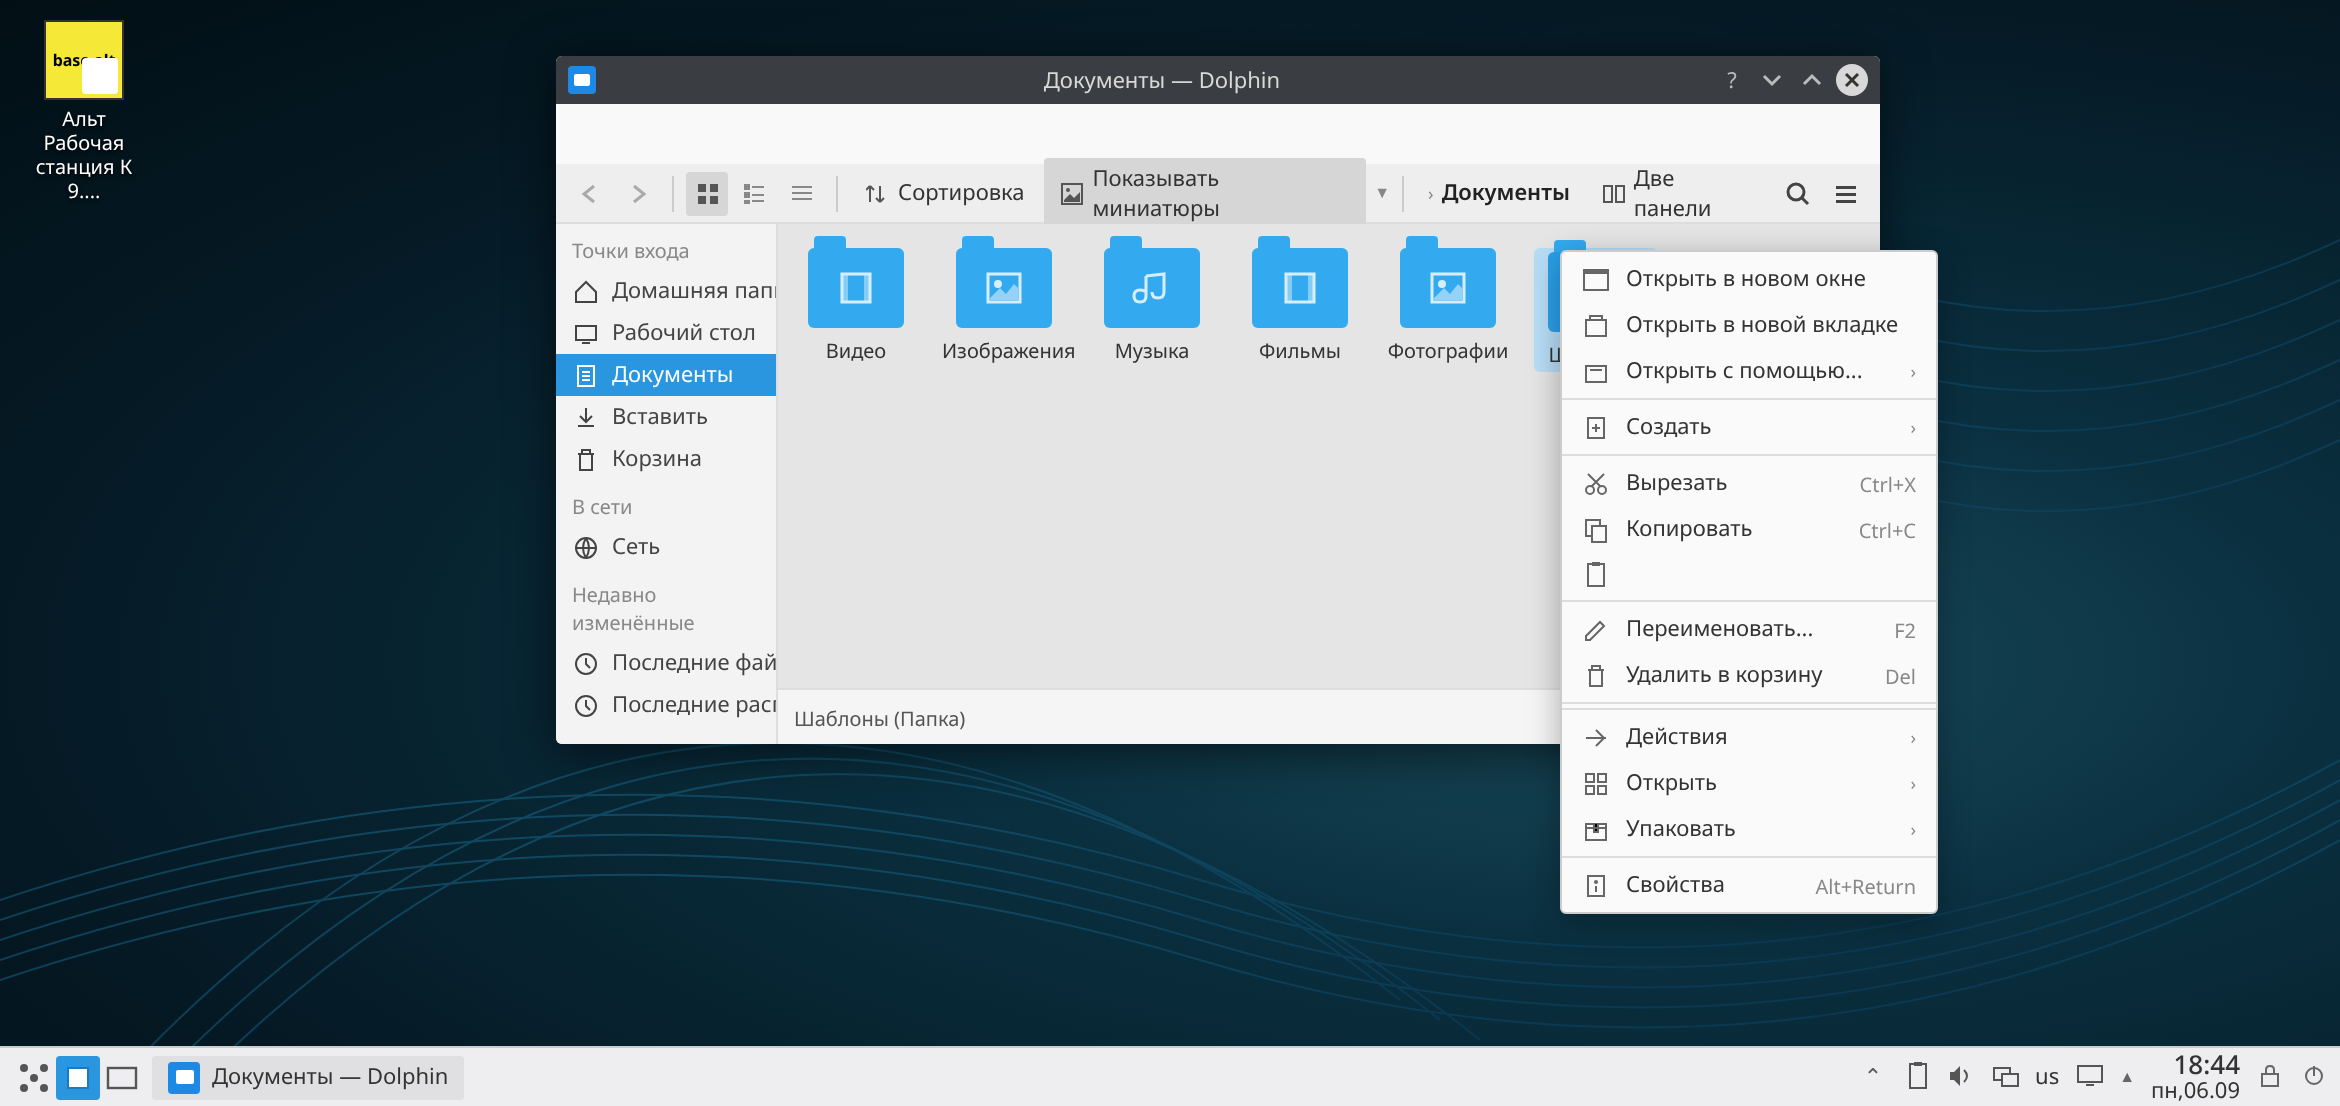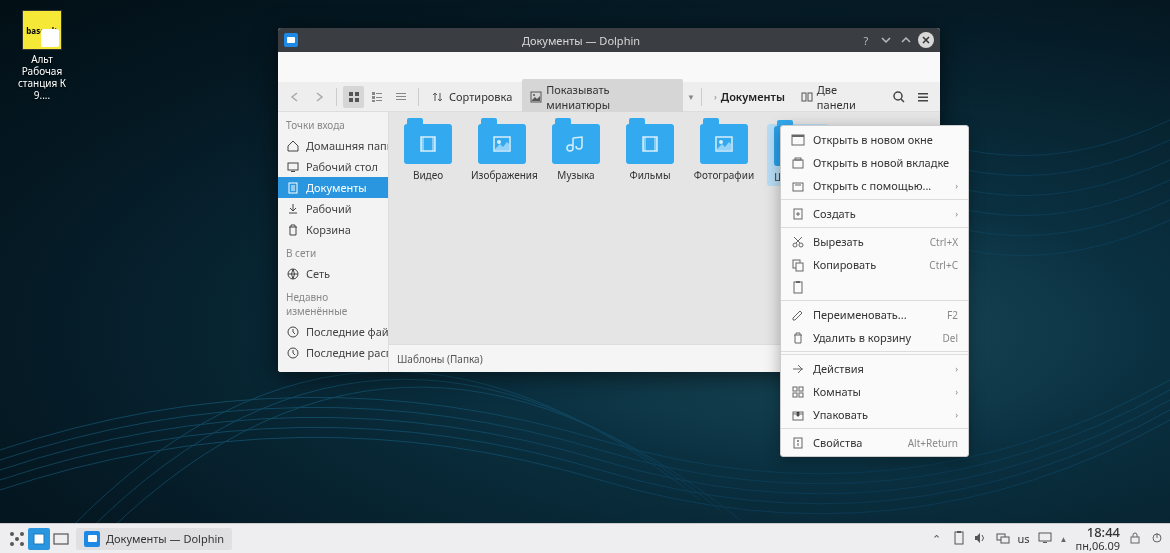--- a/index.html
+++ b/index.html
@@ -244,21 +244,21 @@
             </svg>
           </span>
           <span>Документы</span>
         </div>
         <div class="sitem">
           <span class="si">
             <svg width="14" height="14">
               <path d="M7 2 L7 9 M4 6 L7 9 L10 6 M3 11 L11 11" stroke="currentColor" fill="none"></path>
             </svg>
           </span>
-          <span>Рабочий</span>
+          <span>Вставить</span>
         </div>
         <div class="sitem">
           <span class="si">
             <svg width="14" height="14">
               <path d="M3 4 L11 4 M5 4 L5 2 L9 2 L9 4 M4 4 L4 12 L10 12 L10 4" stroke="currentColor" fill="none"></path>
             </svg>
           </span>
           <span>Корзина</span>
         </div>
         <div class="shead">В сети</div>
@@ -481,21 +481,21 @@
     </div>
     <div class="mi">
       <span class="mic">
         <svg width="14" height="14">
           <rect x="2" y="2" width="4" height="4" fill="none" stroke="currentColor"></rect>
           <rect x="8" y="2" width="4" height="4" fill="none" stroke="currentColor"></rect>
           <rect x="2" y="8" width="4" height="4" fill="none" stroke="currentColor"></rect>
           <rect x="8" y="8" width="4" height="4" fill="none" stroke="currentColor"></rect>
         </svg>
       </span>
-      <span class="mlbl">Комнаты</span>
+      <span class="mlbl">Открыть</span>
       <span class="sub">›</span>
     </div>
     <div class="mi">
       <span class="mic">
         <svg width="14" height="14">
           <rect x="2" y="4" width="10" height="8" fill="none" stroke="currentColor"></rect>
           <path d="M2 6 L12 6 M6 4 L6 8 L8 8 L8 4" stroke="currentColor"></path>
         </svg>
       </span>
       <span class="mlbl">Упаковать</span>

